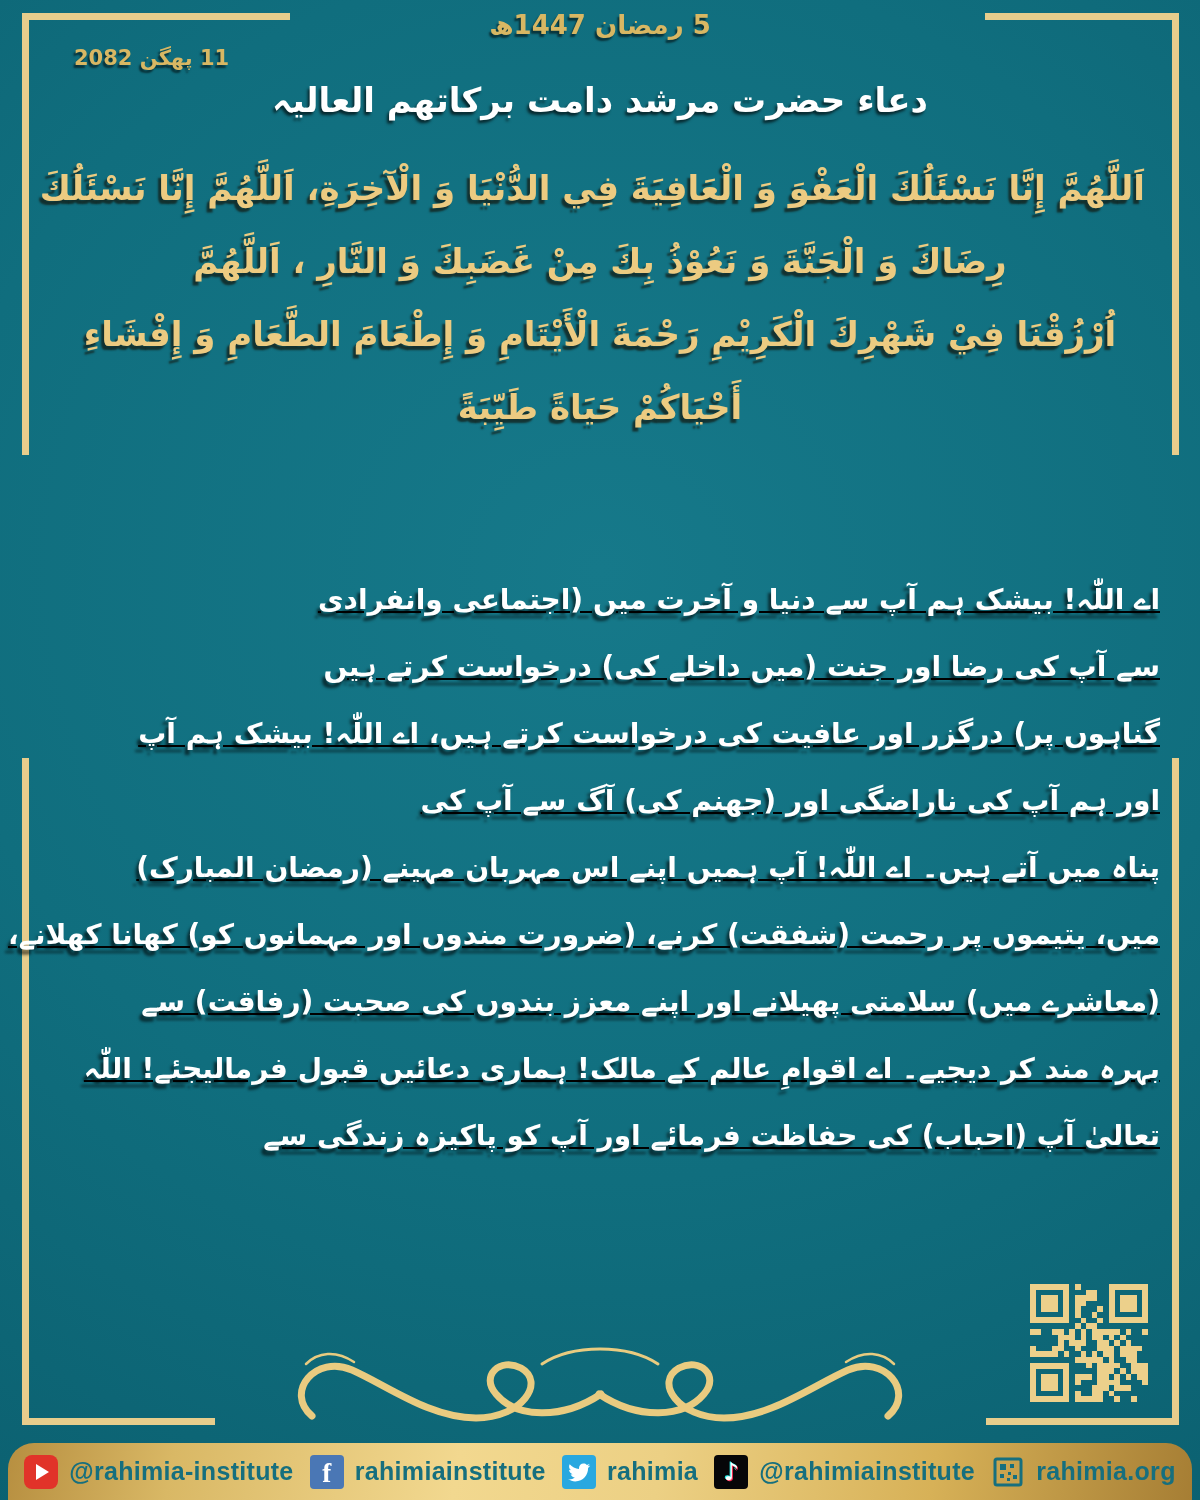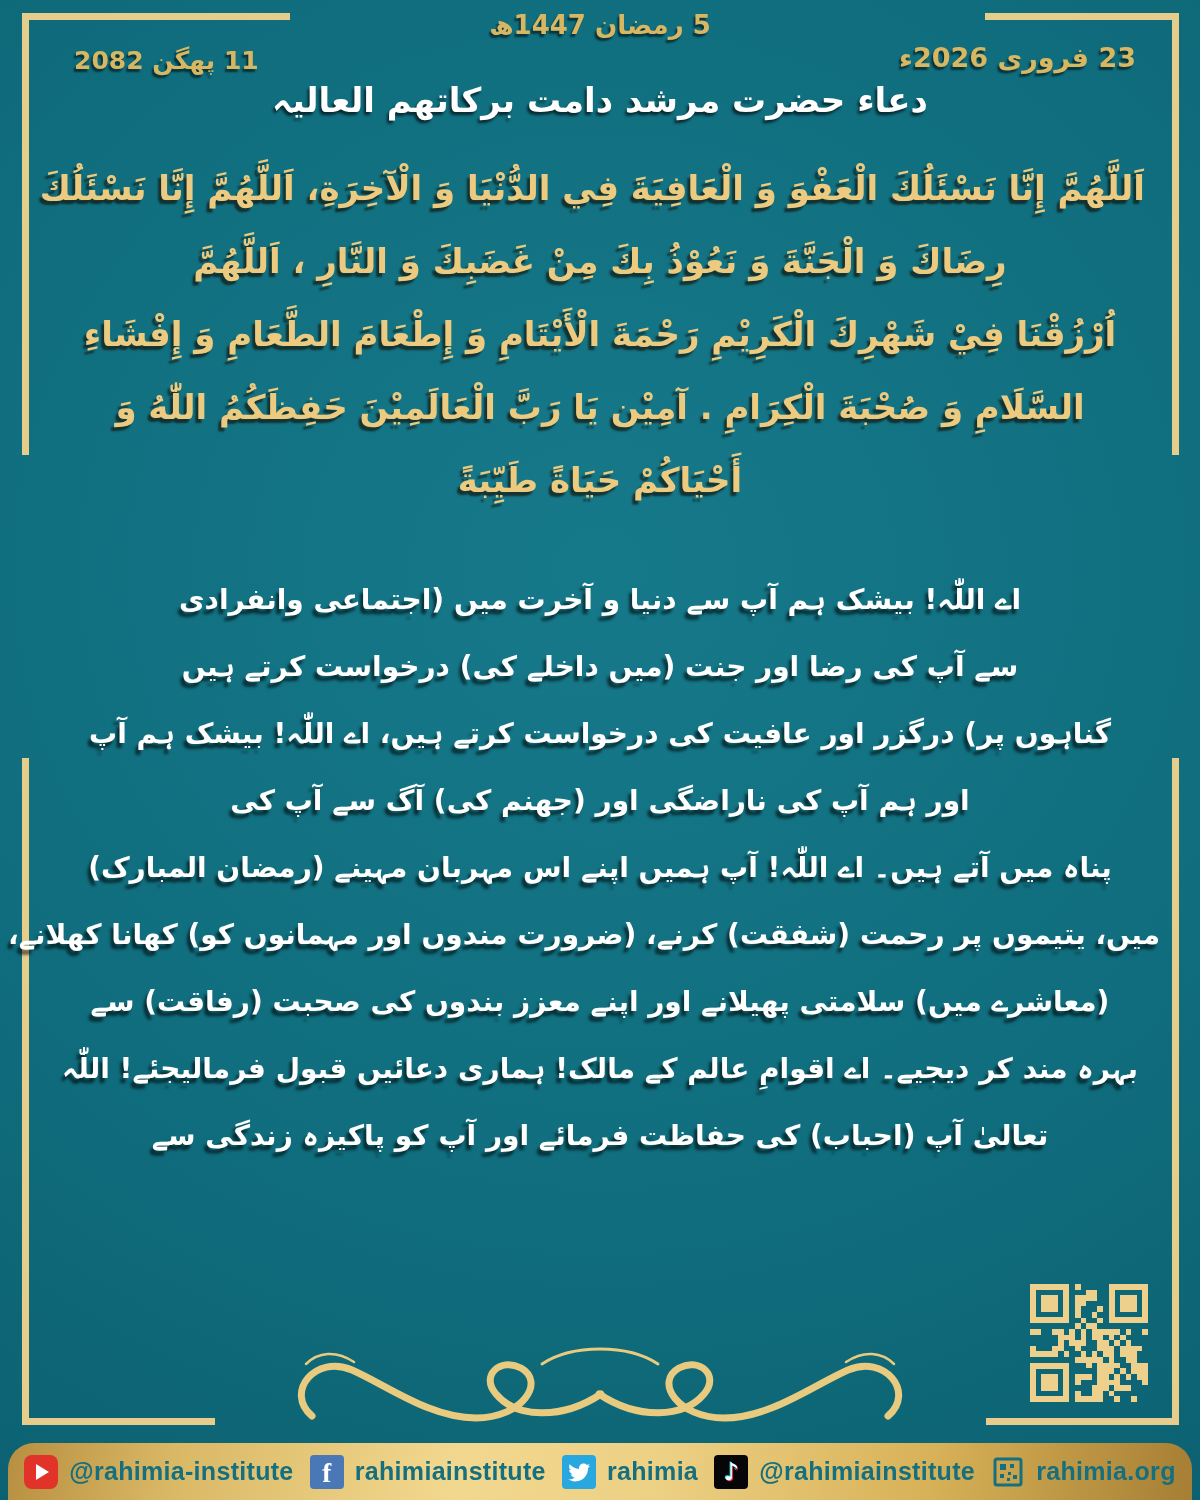--- a/index.html
+++ b/index.html
@@ -16,29 +16,29 @@
   .seg-left-lower{left:22px;top:758px;width:7px;height:667px;}
   .seg-right-upper{left:1172px;top:13px;width:7px;height:442px;}
   .seg-right-lower{left:1172px;top:758px;width:7px;height:667px;}
   .seg-bottom-left{left:22px;top:1418px;width:193px;height:7px;}
   .seg-bottom-right{left:986px;top:1418px;width:193px;height:7px;}
   
   .date{position:absolute;color:#d8b763;font-weight:bold;
         text-shadow:-2px 3px 2px rgba(0,0,0,.55);direction:rtl;white-space:nowrap;}
   .date-hijri{top:10px;left:0;width:100%;text-align:center;font-size:26px;}
   .date-greg{top:42px;right:64px;font-size:27px;}
-  .date-bikrami{top:46px;left:74px;font-size:25px;}
+  .date-bikrami{top:46px;left:74px;font-size:21px;}
   .page-title{position:absolute;top:80px;left:0;width:100%;text-align:center;direction:rtl;
         color:#ffffff;font-size:34px;font-weight:bold;text-shadow:-2px 3px 3px rgba(0,0,0,.65);}
   
   .arabic-block{position:absolute;top:152px;left:55px;right:55px;text-align:center;direction:rtl;}
   .arabic-line{color:#eccb81;font-size:34px;font-weight:bold;line-height:73px;white-space:nowrap;
         text-shadow:-3px 4px 2px rgba(20,15,5,.65);}
   
-  .urdu-block{position:absolute;top:566px;left:40px;right:40px;text-align:center;direction:rtl;}
+  .urdu-block{position:absolute;top:566px;left:40px;right:40px;direction:rtl;text-decoration:underline;}
   .urdu-line{color:#ffffff;font-size:28px;font-weight:600;line-height:67px;white-space:nowrap;
         text-shadow:-3px 5px 3px rgba(0,0,0,.6);}
   
   .logo{position:absolute;left:48px;top:1266px;width:160px;height:158px;}
   .logo svg{display:block;}
   .logo-name{font-size:36px;font-weight:bold;fill:#e9cb80;}
   .logo-sub{font-size:10.5px;fill:#e9cb80;}
   
   .qr{position:absolute;right:52px;top:1284px;width:118px;height:118px;}
   .qr-grid{position:absolute;inset:0;display:grid;
@@ -77,29 +77,27 @@
   <div class="frame-seg seg-top-left"></div>
   <div class="frame-seg seg-top-right"></div>
   <div class="frame-seg seg-left-upper"></div>
   <div class="frame-seg seg-left-lower"></div>
   <div class="frame-seg seg-right-upper"></div>
   <div class="frame-seg seg-right-lower"></div>
   <div class="frame-seg seg-bottom-left"></div>
   <div class="frame-seg seg-bottom-right"></div>
 
   <div class="date date-hijri">5 رمضان 1447ھ</div>
-  <div class="date date-greg">23 فروری 2026ء</div>
   <div class="date date-bikrami">11 پھگن 2082</div>
   <div class="page-title">دعاء حضرت مرشد دامت برکاتھم العالیہ</div>
 
   <div class="arabic-block">
     <div class="arabic-line">اَللَّهُمَّ إِنَّا نَسْئَلُكَ الْعَفْوَ وَ الْعَافِيَةَ فِي الدُّنْيَا وَ الْآخِرَةِ، اَللَّهُمَّ إِنَّا نَسْئَلُكَ</div>
     <div class="arabic-line">رِضَاكَ وَ الْجَنَّةَ وَ نَعُوْذُ بِكَ مِنْ غَضَبِكَ وَ النَّارِ ، اَللَّهُمَّ</div>
     <div class="arabic-line">اُرْزُقْنَا فِيْ شَهْرِكَ الْكَرِيْمِ رَحْمَةَ الْأَيْتَامِ وَ إِطْعَامَ الطَّعَامِ وَ إِفْشَاءِ</div>
-    <div class="arabic-line">السَّلَامِ وَ صُحْبَةَ الْكِرَامِ . آمِيْن يَا رَبَّ الْعَالَمِيْنَ حَفِظَكُمُ اللّٰهُ وَ</div>
     <div class="arabic-line">أَحْيَاكُمْ حَيَاةً طَيِّبَةً</div>
   </div>
 
   <div class="urdu-block">
     <div class="urdu-line">اے اللّٰہ! بیشک ہم آپ سے دنیا و آخرت میں (اجتماعی وانفرادی</div>
     <div class="urdu-line">سے آپ کی رضا اور جنت (میں داخلے کی) درخواست کرتے ہیں</div>
     <div class="urdu-line">گناہوں پر) درگزر اور عافیت کی درخواست کرتے ہیں، اے اللّٰہ! بیشک ہم آپ</div>
     <div class="urdu-line">اور ہم آپ کی ناراضگی اور (جھنم کی) آگ سے آپ کی</div>
     <div class="urdu-line">پناہ میں آتے ہیں۔ اے اللّٰہ! آپ ہمیں اپنے اس مہربان مہینے (رمضان المبارک)</div>
     <div class="urdu-line">میں، یتیموں پر رحمت (شفقت) کرنے، (ضرورت مندوں اور مہمانوں کو) کھانا کھلانے،</div>

